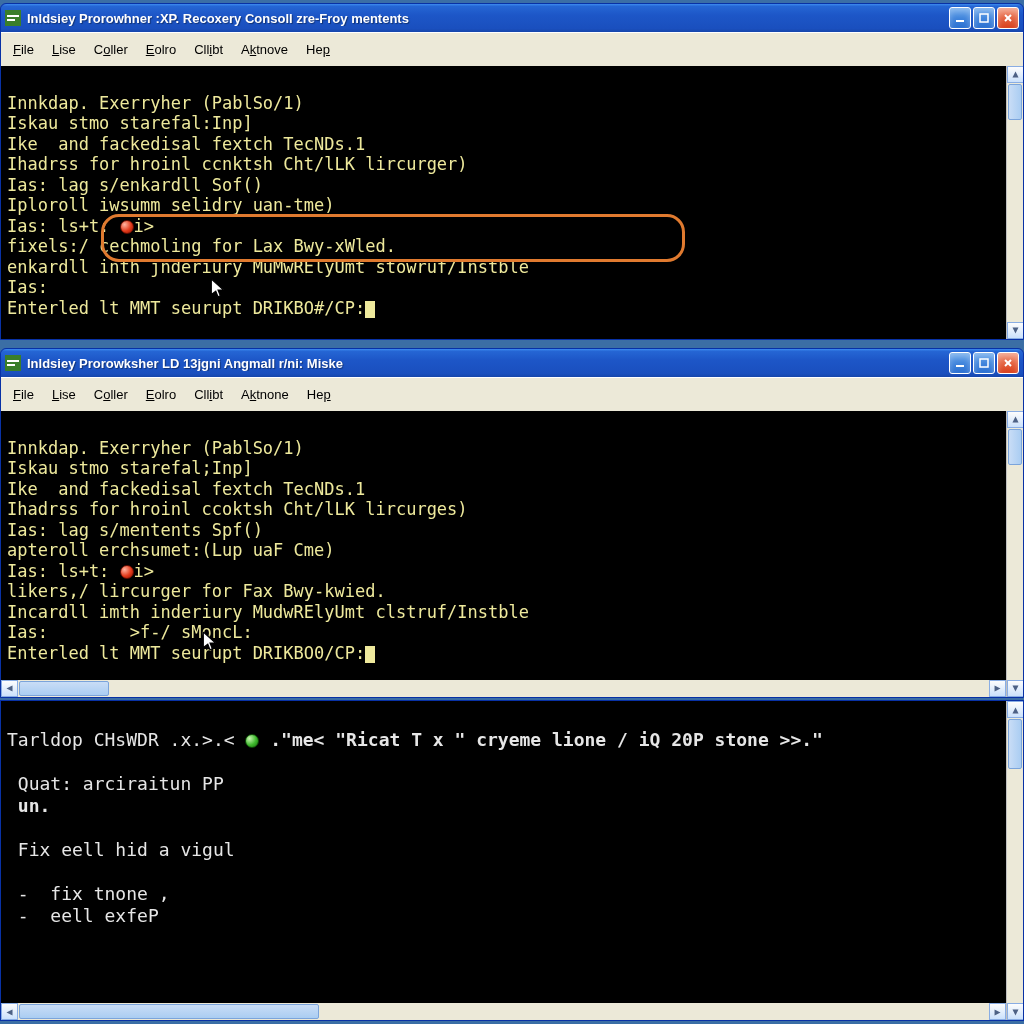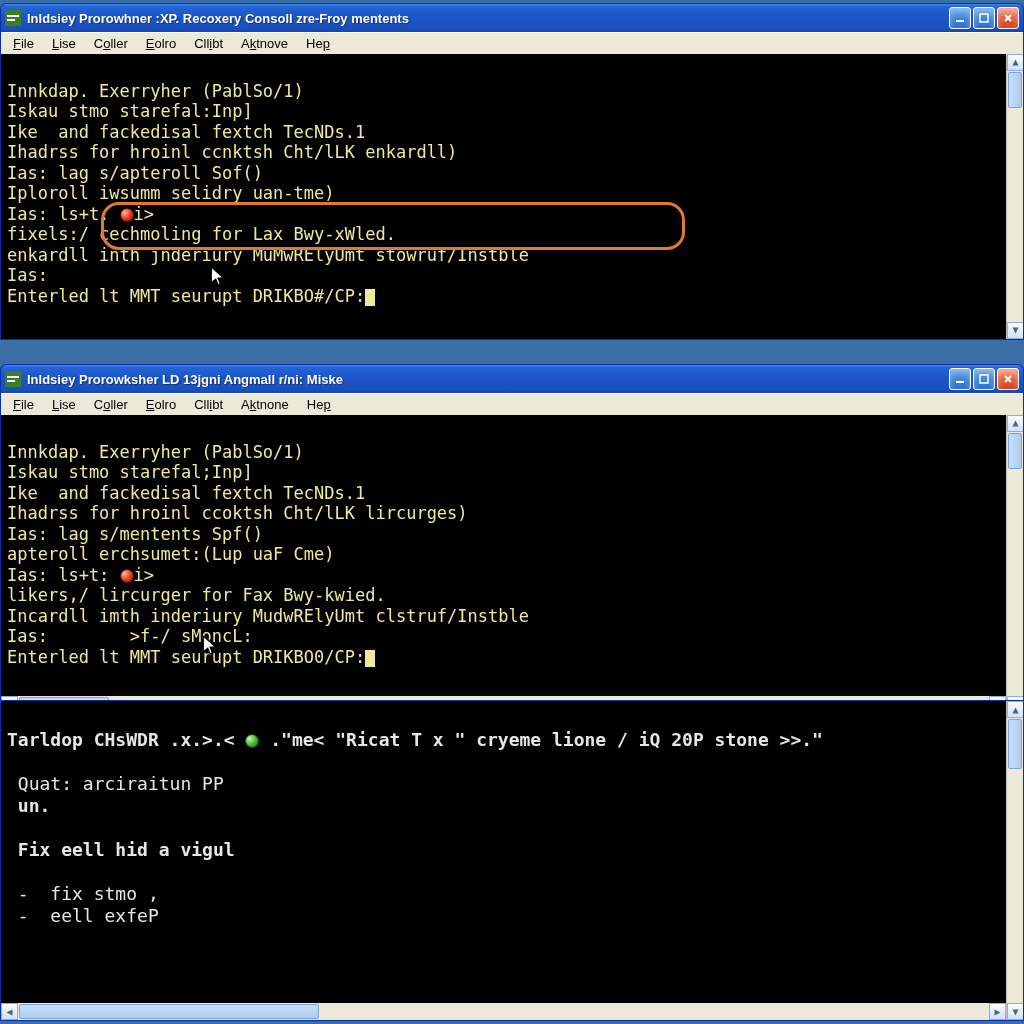--- a/index.html
+++ b/index.html
@@ -49,21 +49,21 @@
     align-items: center;
     justify-content: center;
     cursor: pointer;
     box-shadow: inset 0 4px 6px rgba(255,255,255,0.35);
   }
   .win-min, .win-max { background: linear-gradient(to bottom, #5a9de8, #2a6fd1); }
   .win-close { background: linear-gradient(to bottom, #f08a6a, #d93f1b); }
   .menubar {
     display: flex;
     align-items: center;
-    height: 22px;
+    height: 34px;
     background: #ece9d8;
     border-top: 1px solid #fff;
     padding: 0 4px;
     gap: 2px;
     color: #000;
     font-size: 13px;
   }
   .menu-item { padding: 2px 8px; cursor: default; }
   .menu-item u { text-decoration: underline; }
   .console {
@@ -193,22 +193,22 @@
     <span class="menu-item">C<u>o</u>ller</span>
     <span class="menu-item"><u>E</u>olro</span>
     <span class="menu-item">Cll<u>i</u>bt</span>
     <span class="menu-item">A<u>k</u>tnove</span>
     <span class="menu-item">He<u>p</u></span>
   </div>
   <div class="console" style="flex:1;">
 <span>Innkdap. Exerryher (PablSo/1)</span>
 <span>Iskau stmo starefal:Inp]</span>
 <span>Ike  and fackedisal fextch TecNDs.1</span>
-<span>Ihadrss for hroinl ccnktsh Cht/lLK enkardll)</span>
-<span>Ias: lag s/apteroll Sof()</span>
+<span>Ihadrss for hroinl ccnktsh Cht/lLK lircurger)</span>
+<span>Ias: lag s/enkardll Sof()</span>
 <span>Iploroll iwsumm selidry uan-tme)</span>
 <span>Ias: ls+t: </span><span class="red-dot"></span><span>i&gt;</span>
 <span>fixels:/ cechmoling for Lax Bwy-xWled.</span>
 <span>enkardll inth jnderiury MuMwRElyUmt stowruf/Instble</span>
 <span>Ias:</span>
 <span>Enterled lt MMT seurupt DRIKBO#/CP:</span><span class="cursor-blk"></span>
     <div class="highlight-ring" style="left:100px;top:148px;width:584px;height:48px;"></div>
     <div class="cursor-arrow" style="left:148px;top:192px;">
       <svg class="arrow" viewBox="0 0 12 18">
           <path d="M0 0 L0 14 L4 11 L6 16 L8 15 L6 10 L11 10 Z" fill="#fff" stroke="#000" stroke-width="1"></path>
@@ -216,21 +216,21 @@
     </div>
     <div class="scroll-track-v">
       <div class="scroll-btn">▲</div>
       <div class="scroll-thumb-v"></div>
       <div class="scroll-space-v"></div>
       <div class="scroll-btn">▼</div>
     </div>
   </div>
 </div>
 
-<div class="window" style="top:364px;height:350px;">
+<div class="window" style="top:348px;height:350px;">
   <div class="titlebar">
     <span class="icon">
       <svg viewBox="0 0 16 16">
           <rect width="16" height="16" fill="#3a7e2a"></rect>
           <rect x="2" y="5" width="12" height="2" fill="#fff"></rect>
           <rect x="2" y="9" width="8" height="2" fill="#fff"></rect>
         </svg>
     </span>
     <span class="title-text">Inldsiey Prorowksher LD 13jgni Angmall r/ni: Miske</span>
     <div class="win-controls">
@@ -288,28 +288,28 @@
       <div class="scroll-btn-h">◀</div>
       <div class="scroll-thumb-h"></div>
       <div class="scroll-space-h"></div>
       <div class="scroll-btn-h">▶</div>
     </div>
   </div>
 </div>
 
 <div class="window pane3" style="top:700px;height:321px;border-radius:0;">
   <div class="console" style="flex:1;font-size:18px;line-height:22px;color:#e6e6e6;font-weight:bold;">
-<span style="font-weight:bold">Tarldop CHsWDR .x.&gt;.&lt; </span><span class="green-dot"></span><span style="font-weight:bold"> ."me&lt; "Ricat T x " cryeme lione / iQ 20P stone &gt;&gt;."</span>
+<span style="font-weight:normal">Tarldop CHsWDR .x.&gt;.&lt; </span><span class="green-dot"></span><span style="font-weight:bold"> ."me&lt; "Ricat T x " cryeme lione / iQ 20P stone &gt;&gt;."</span>
 
 <span style="font-weight:normal"> Quat: arciraitun PP</span>
 <span style="font-weight:bold"> un.</span>
 
-<span style="font-weight:bold"> Fix eell hid a vigul</span>
-
-<span style="font-weight:normal"> -  fix stmo ,</span>
+<span style="font-weight:normal"> Fix eell hid a vigul</span>
+
+<span style="font-weight:normal"> -  fix tnone ,</span>
 <span style="font-weight:normal"> -  eell exfeP</span>
     <div class="scroll-track-v">
       <div class="scroll-btn">▲</div>
       <div class="scroll-thumb-v" style="flex:0 0 50px"></div>
       <div class="scroll-space-v"></div>
       <div class="scroll-btn">▼</div>
     </div>
     <div class="scroll-track-h">
       <div class="scroll-btn-h">◀</div>
       <div class="scroll-thumb-h" style="flex:0 0 300px"></div>

